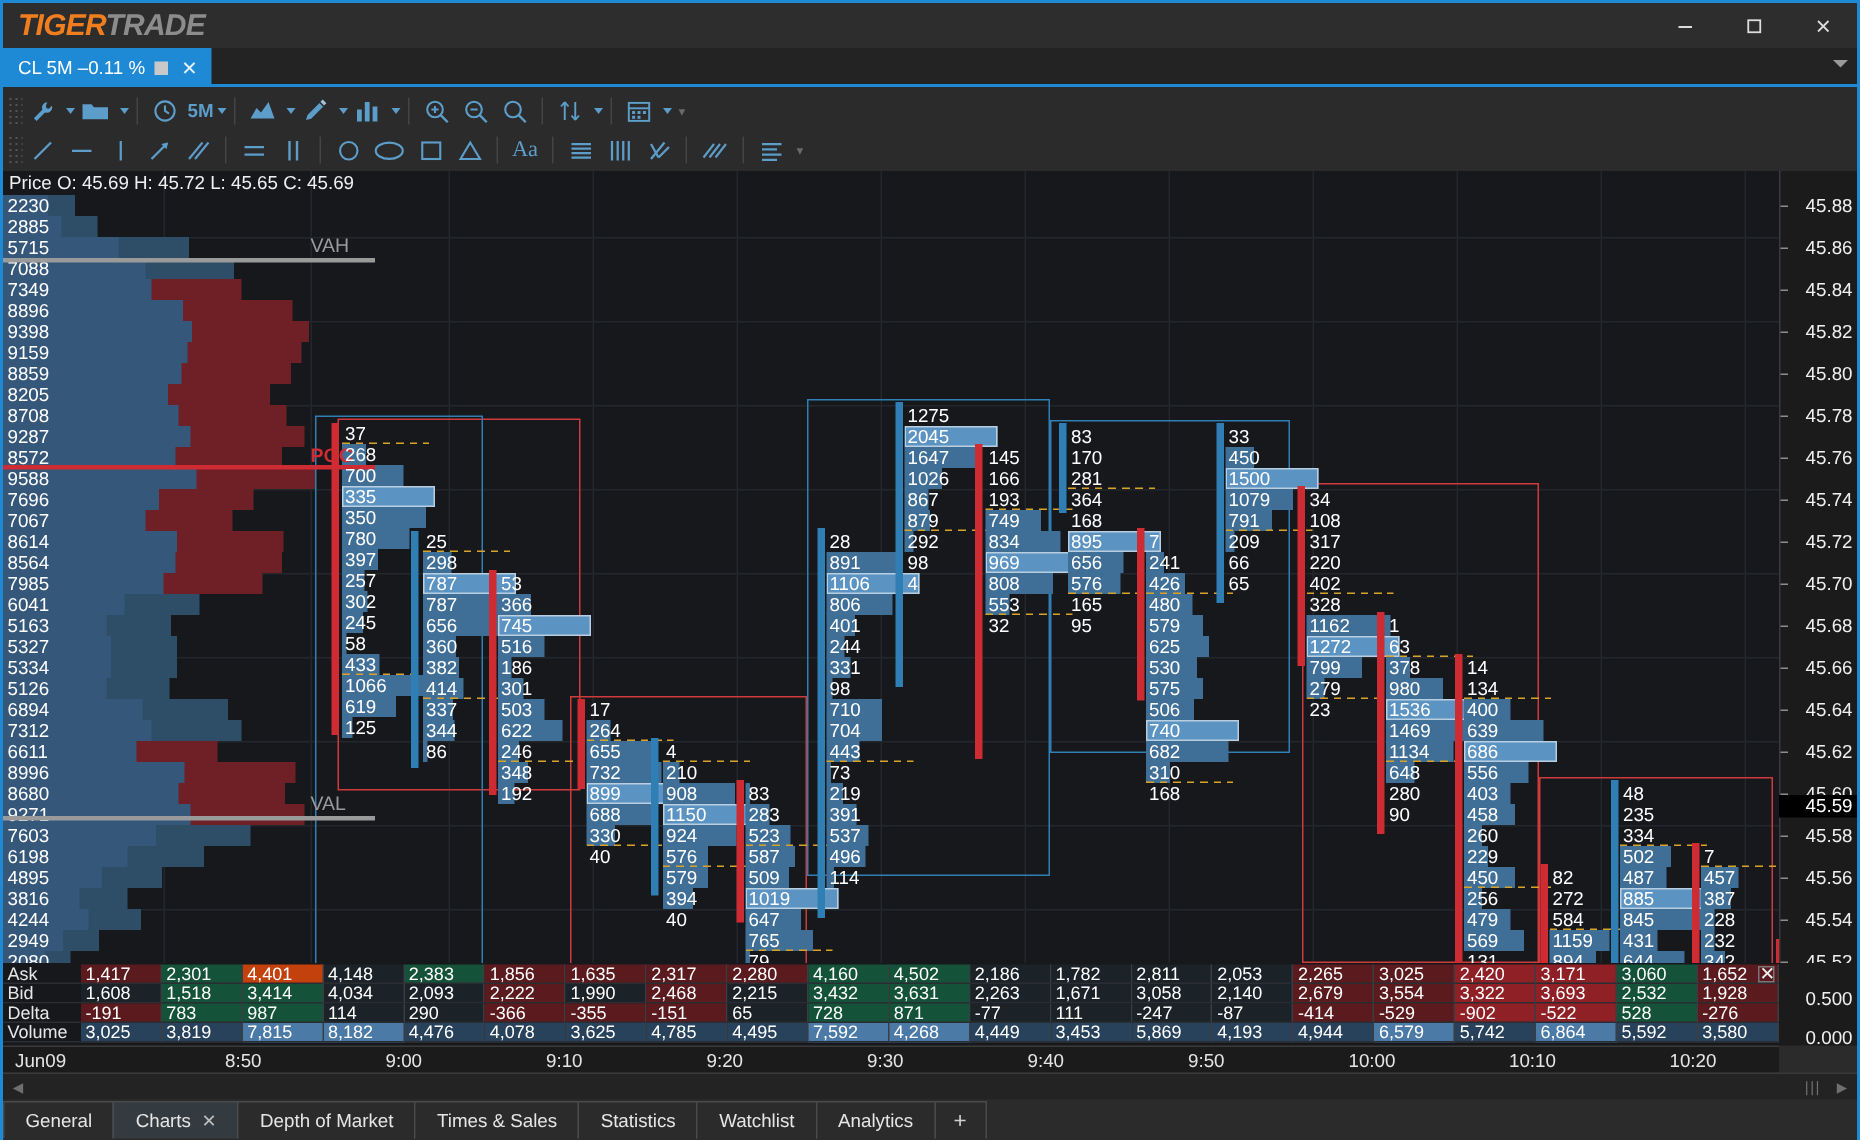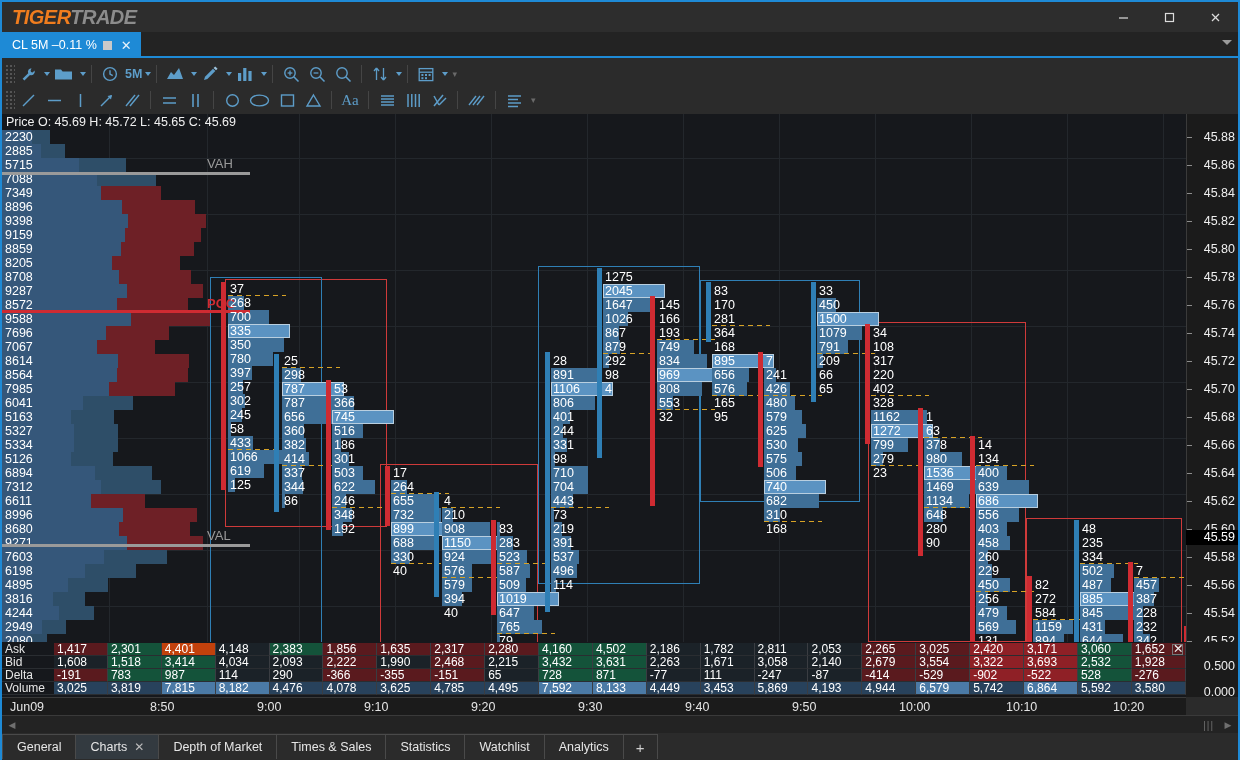--- a/index.html
+++ b/index.html
@@ -1102,21 +1102,21 @@
         <div class="dcell" style="width: 53.9048px; background: rgb(40, 66, 92);">3,025</div>
         <div class="dcell" style="width: 53.9048px; background: rgb(40, 66, 92);">3,819</div>
         <div class="dcell" style="width: 53.9048px; background: rgb(75, 122, 166);">7,815</div>
         <div class="dcell" style="width: 53.9048px; background: rgb(75, 122, 166);">8,182</div>
         <div class="dcell" style="width: 53.9048px; background: rgb(40, 66, 92);">4,476</div>
         <div class="dcell" style="width: 53.9048px; background: rgb(40, 66, 92);">4,078</div>
         <div class="dcell" style="width: 53.9048px; background: rgb(40, 66, 92);">3,625</div>
         <div class="dcell" style="width: 53.9048px; background: rgb(40, 66, 92);">4,785</div>
         <div class="dcell" style="width: 53.9048px; background: rgb(40, 66, 92);">4,495</div>
         <div class="dcell" style="width: 53.9048px; background: rgb(75, 122, 166);">7,592</div>
-        <div class="dcell" style="width: 53.9048px; background: rgb(75, 122, 166);">8,133</div>
+        <div class="dcell" style="width: 53.9048px; background: rgb(75, 122, 166);">4,268</div>
         <div class="dcell" style="width: 53.9048px; background: rgb(40, 66, 92);">4,449</div>
         <div class="dcell" style="width: 53.9048px; background: rgb(40, 66, 92);">3,453</div>
         <div class="dcell" style="width: 53.9048px; background: rgb(40, 66, 92);">5,869</div>
         <div class="dcell" style="width: 53.9048px; background: rgb(40, 66, 92);">4,193</div>
         <div class="dcell" style="width: 53.9048px; background: rgb(40, 66, 92);">4,944</div>
         <div class="dcell" style="width: 53.9048px; background: rgb(75, 122, 166);">6,579</div>
         <div class="dcell" style="width: 53.9048px; background: rgb(40, 66, 92);">5,742</div>
         <div class="dcell" style="width: 53.9048px; background: rgb(75, 122, 166);">6,864</div>
         <div class="dcell" style="width: 53.9048px; background: rgb(40, 66, 92);">5,592</div>
         <div class="dcell" style="width: 53.9048px; background: rgb(40, 66, 92);">3,580</div>

